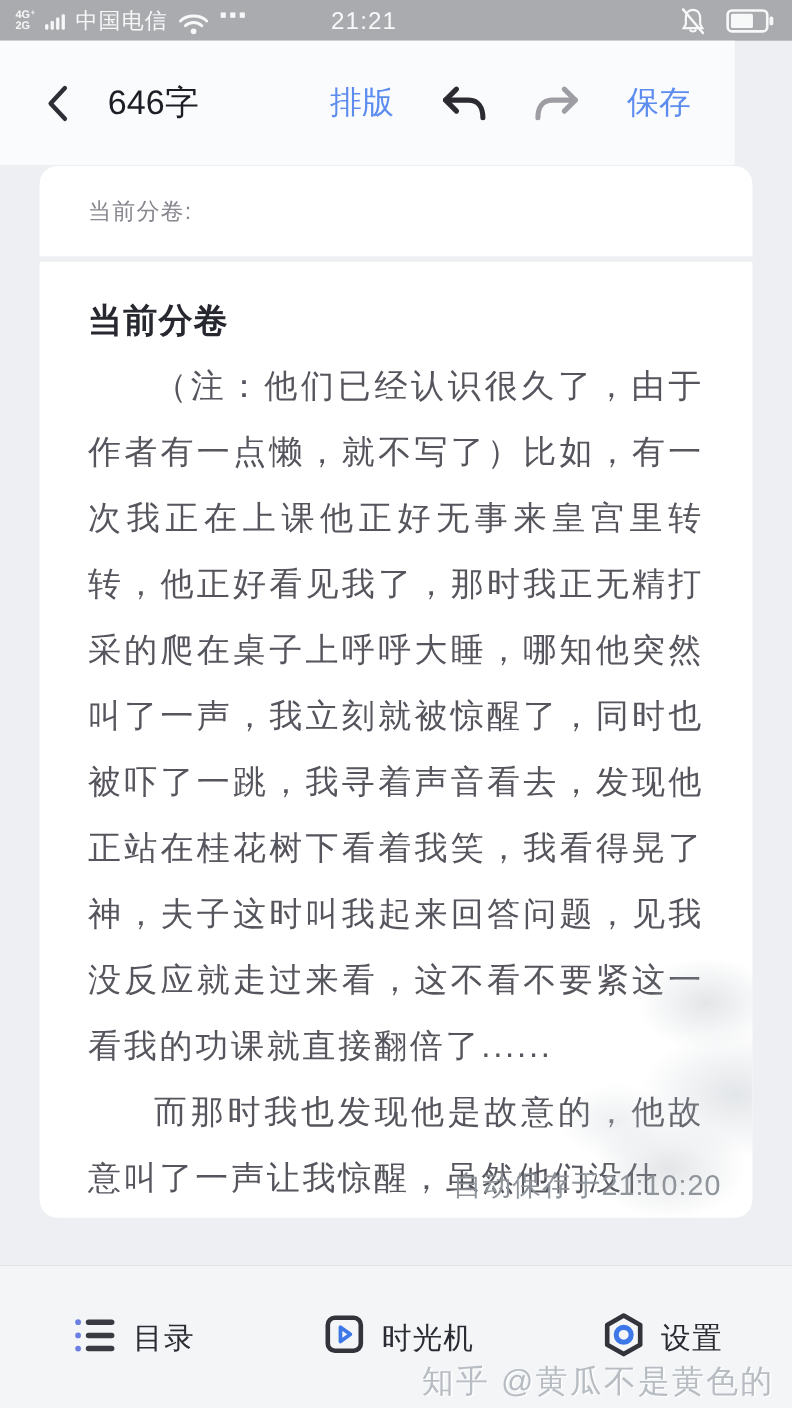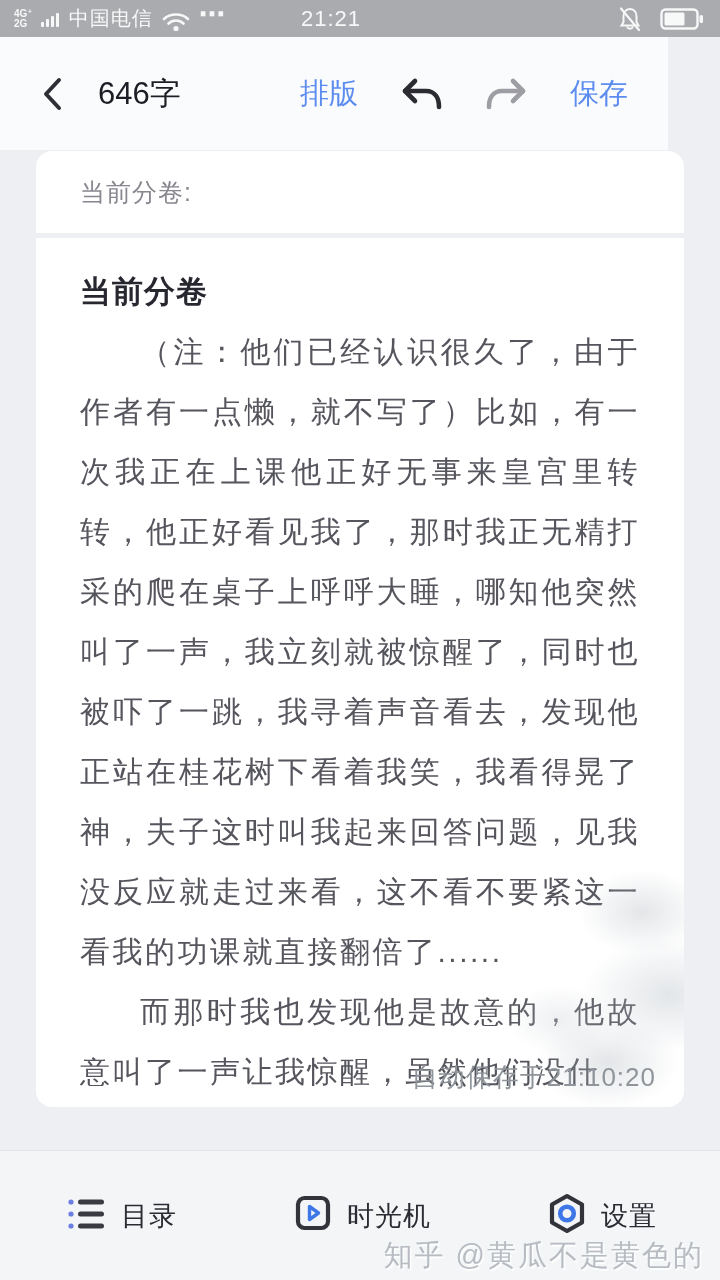--- a/index.html
+++ b/index.html
@@ -30,21 +30,21 @@
     padding:0 40px;box-sizing:border-box;
   }
   .h-left{display:flex;align-items:center;gap:34px;}
   .word-count{font-size:31px;color:#1d1d25;font-weight:500;}
   .h-right{display:flex;align-items:flex-end;gap:40px;margin-left:auto;}
   .blue-btn{font-size:29px;color:#5c8cf0;}
   .icon-btn{display:flex;align-items:center;}
   
   .card{position:absolute;left:36px;width:648px;background:#ffffff;box-sizing:border-box;}
   .card-volume{top:151px;height:82px;border-radius:16px 16px 0 0;display:flex;align-items:center;padding:0 44px;}
-  .volume-label{font-size:25px;color:#87878f;letter-spacing:1px;}
+  .volume-label{font-size:21px;color:#87878f;letter-spacing:1px;}
   .card-editor{top:238px;height:869px;border-radius:0 0 16px 16px;padding:0 44px;overflow:hidden;}
   .chapter-title{font-size:31px;font-weight:bold;color:#27272f;margin:30px 0 6px 0;line-height:48px;letter-spacing:1px;}
   .body-text p{
     margin:0;font-size:30px;color:#55555d;line-height:60px;
     text-indent:2em;text-align:justify;letter-spacing:2.5px;
   }
   .mountain{
     position:absolute;right:0;bottom:0;width:190px;height:250px;
     background:
       radial-gradient(90px 60px at 78% 22%, rgba(186,192,198,.40), transparent 70%),

